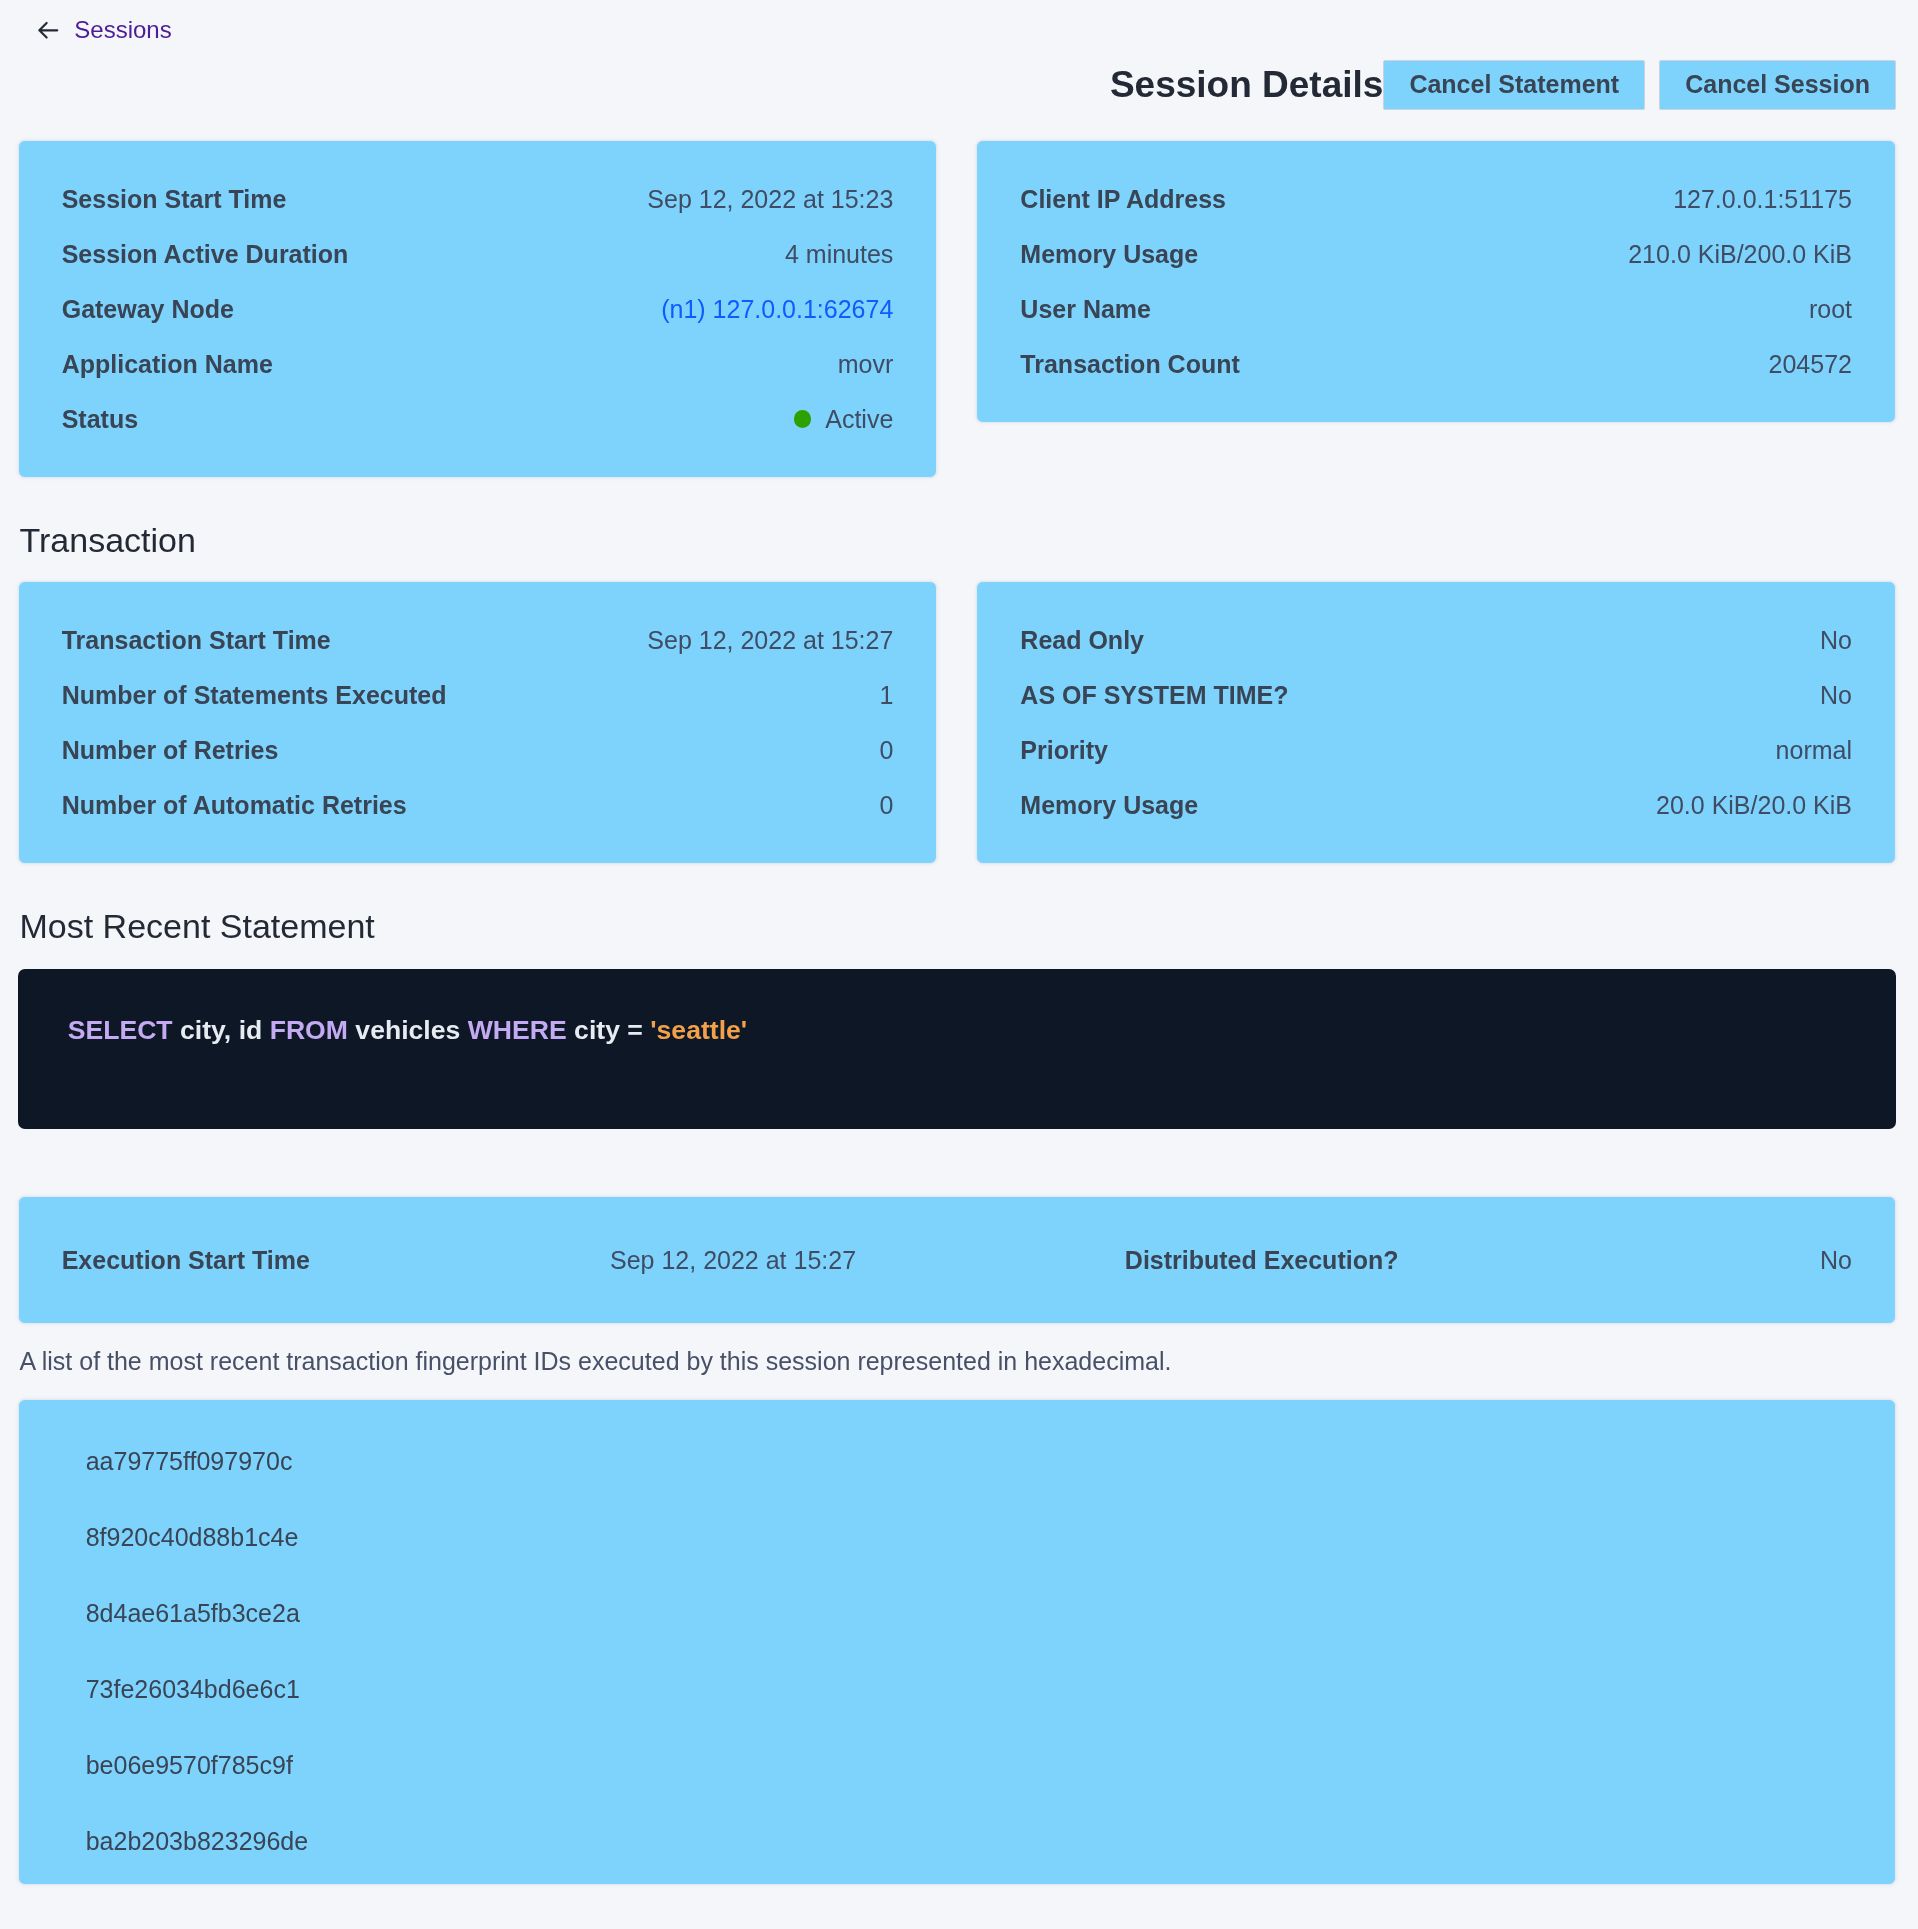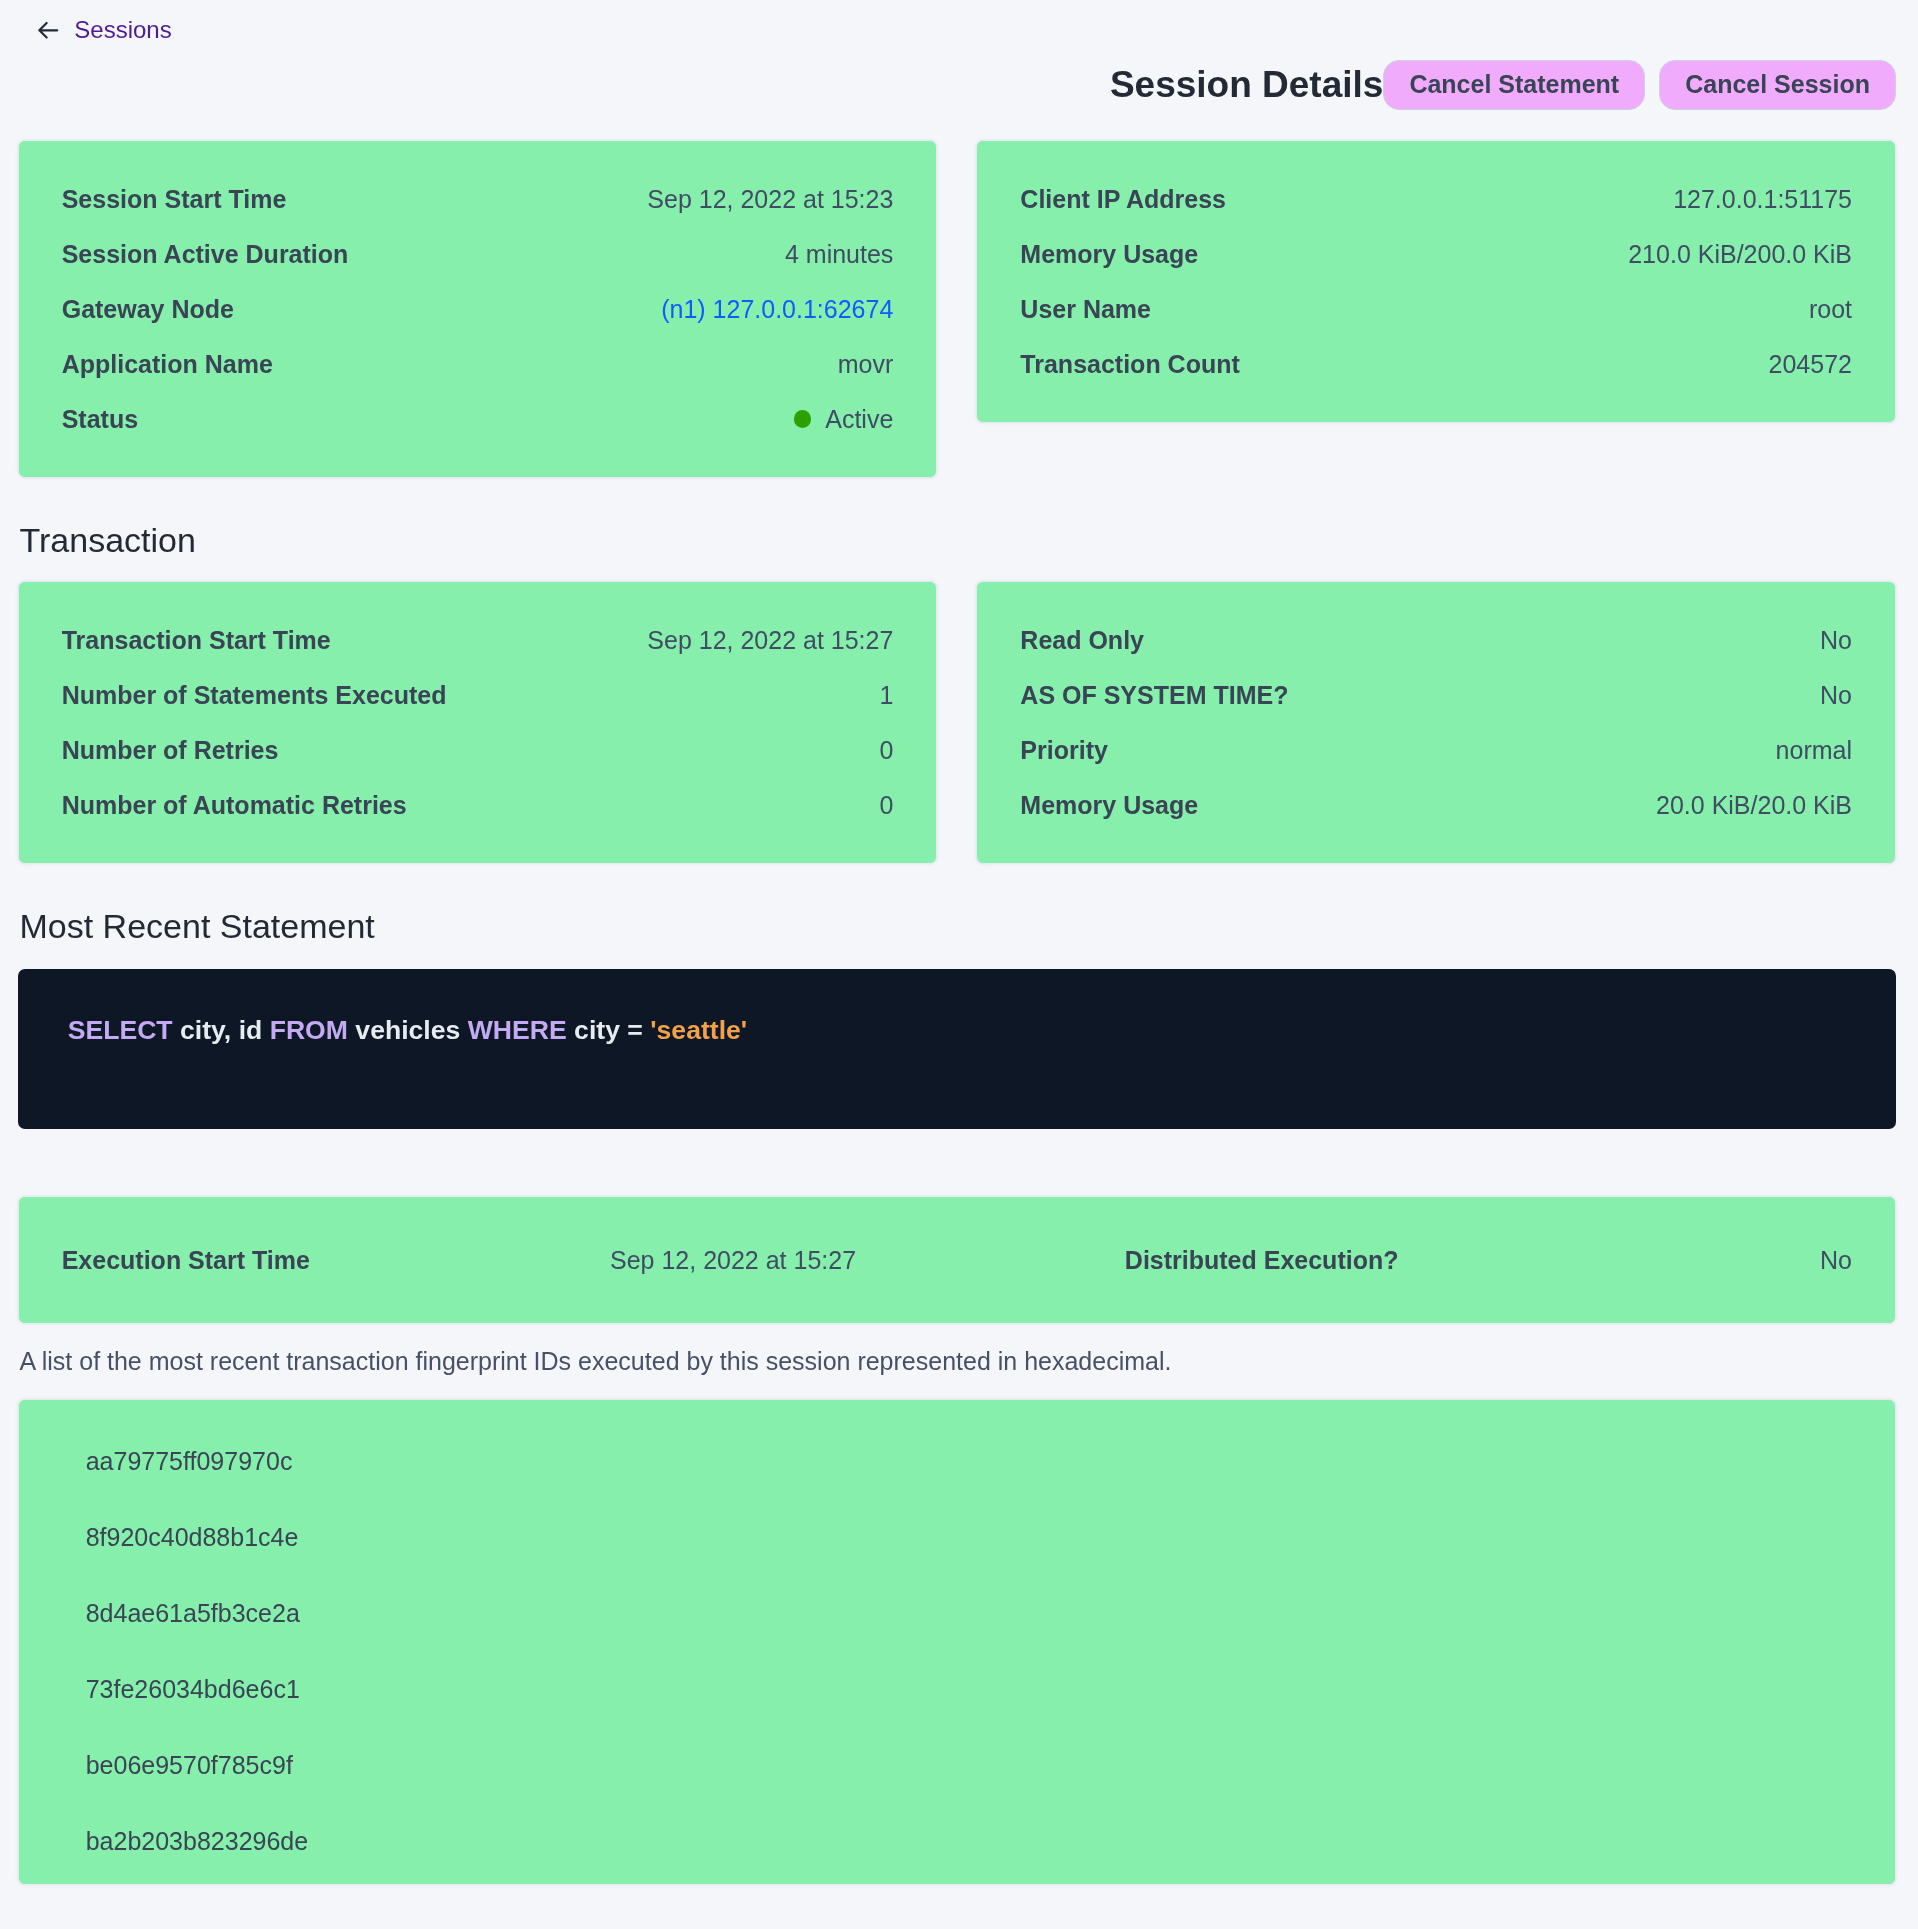--- a/index.html
+++ b/index.html
@@ -29,30 +29,30 @@
   .backnav .back-label{font-size:24px;color:#4c1d95;}
 
   
   .header-row{
     display:flex;align-items:center;justify-content:flex-end;
     margin-top:12.4px;
   }
   .page-title{font-size:37px;font-weight:700;color:#242a35;margin:0;}
   .header-actions{display:flex;gap:14px;}
   .btn{
-    background:#f0abfc;border:0.9px solid #ccd2e0;border-radius:16px;
+    background:#7dd3fc;border:0.9px solid #ccd2e0;border-radius:2px;
     font-family:"Liberation Sans",sans-serif;
     font-size:25px;font-weight:700;color:#394455;
     height:50px;padding:0 25px;cursor:pointer;
   }
 
   
   .two-col{display:grid;grid-template-columns:1fr 1fr;gap:39px;align-items:start;}
   .card{
-    background:#86efac;border:0.9px solid #e4e9f2;border-radius:7px;
+    background:#7dd3fc;border:0.9px solid #e4e9f2;border-radius:7px;
     box-shadow:0 0 3.5px rgba(67,90,111,.12);
     padding:43px;
   }
   .summary-grid{margin-top:30px;}
   .info-row{
     display:flex;justify-content:space-between;align-items:baseline;
     font-size:25px;line-height:30px;margin-bottom:25px;
   }
   .info-row:last-child{margin-bottom:0;}
   .info-label{font-weight:700;color:#394455;}

